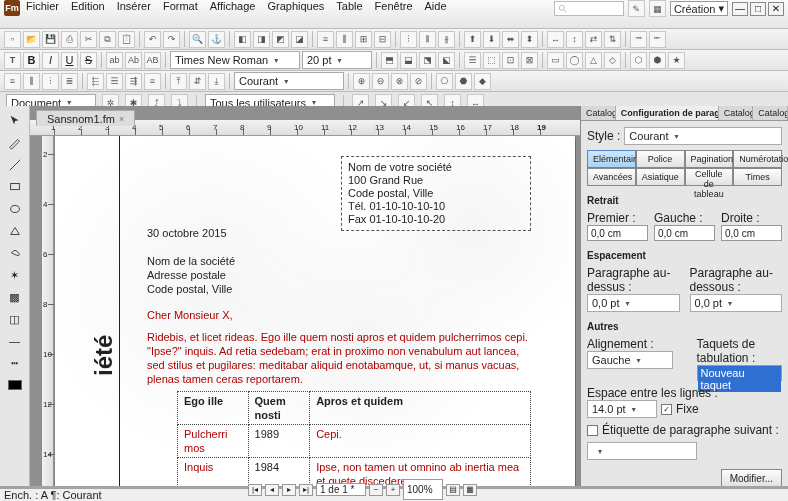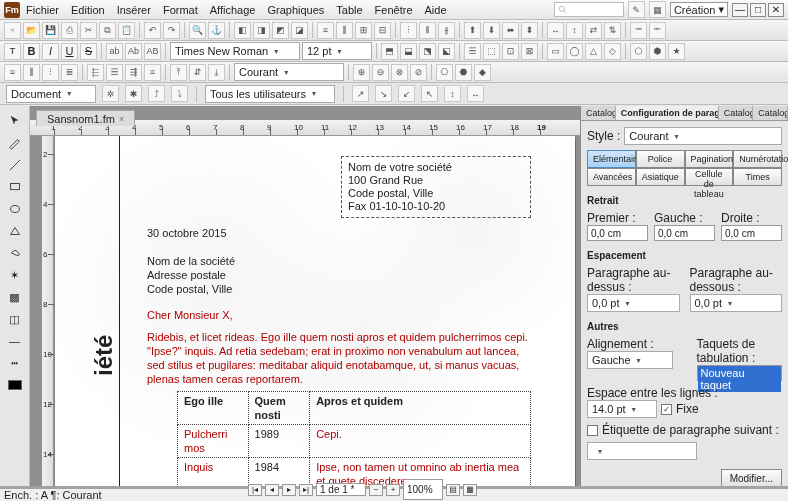--- a/index.html
+++ b/index.html
@@ -1,17 +1,17 @@
 <!DOCTYPE html>
 <html><head>
 <meta charset="utf-8">
 <style>
 *{box-sizing:border-box;margin:0;padding:0;font-family:Tahoma,Arial,sans-serif;font-size:11px;color:#222}
 body{background:#e8e8e8;width:788px;height:501px;overflow:hidden;position:relative}
-.titlebar{height:20px;background:linear-gradient(#fafafa,#e6e6e6);border-bottom:1px solid #bbb;display:flex;align-items:center;padding:0 4px;gap:6px}
+.titlebar{height:29px;background:linear-gradient(#fafafa,#e6e6e6);border-bottom:1px solid #bbb;display:flex;align-items:flex-start;padding:0 4px;gap:6px}
 .logo{width:16px;height:16px;background:#7a3d11;border-radius:2px;color:#fff;font-weight:bold;display:flex;align-items:center;justify-content:center;font-size:9px}
 .menu{display:flex;gap:12px;font-size:11px;flex:1}
 .menu span{cursor:default}
 .searchbox{display:flex;align-items:center;gap:2px;border:1px solid #bbb;background:#fff;padding:0 3px;height:15px;width:70px}
 .searchbox svg{width:10px;height:10px;opacity:.6}
 .titlebar-right{display:flex;align-items:center;gap:4px}
 .dd{display:flex;align-items:center;gap:3px;border:1px solid #999;background:#fff;padding:0 3px;height:15px}
 .winbtns{display:flex;gap:2px}
 .winbtn{width:16px;height:14px;border:1px solid #888;background:#f5f5f5;display:flex;align-items:center;justify-content:center;font-size:10px}
 .tbrow{height:21px;background:linear-gradient(#f5f5f5,#e4e4e4);border-bottom:1px solid #bbb;display:flex;align-items:center;padding:0 4px;gap:2px}
@@ -167,21 +167,21 @@
   <div class="sep"></div>
   <div class="tb">ab</div>
   <div class="tb">Ab</div>
   <div class="tb">AB</div>
   <div class="sep"></div>
   <div class="combo" style="width:130px">
       <span>Times New Roman</span>
       <span class="arr">▾</span>
     </div>
   <div class="combo" style="width:70px">
-      <span>12 pt</span>
+      <span>20 pt</span>
       <span class="arr">▾</span>
     </div>
   <div class="sep"></div>
   <div class="tb">⬒</div>
   <div class="tb">⬓</div>
   <div class="tb">⬔</div>
   <div class="tb">⬕</div>
   <div class="sep"></div>
   <div class="tb">☰</div>
   <div class="tb">⬚</div>
@@ -362,20 +362,21 @@
         </div>
       <div class="paper-wrap">
         <div class="paper">
           <div class="bgmap"></div>
           <div class="vr"></div>
           <div class="sidetxt">iété</div>
           <div class="addr-box">
             <span class="db">Nom de votre société</span>
             <span class="db">100 Grand Rue</span>
             <span class="db">Code postal, Ville</span>
+            <span class="db">Tél.     01-10-10-10-10</span>
             <span class="db">Fax     01-10-10-10-20</span>
           </div>
           <div class="body-col">
             <div style="margin-bottom:14px;font-weight:normal">30 octobre 2015</div>
             <div>Nom de la société</div>
             <div>Adresse postale</div>
             <div style="margin-bottom:12px">Code postal, Ville</div>
             <div class="red" style="margin-bottom:8px">Cher Monsieur X,</div>
             <div class="red">Ridebis, et licet rideas. Ego ille quem nosti apros et quidem pulcherrimos cepi. "Ipse?" inquis. Ad retia sedebam; erat in proximo non venabulum aut lancea, sed stilus et pugilares: meditabar aliquid enotabamque, ut, si manus vacuas, plenas tamen ceras reportarem.</div>
             <table class="tbl">

